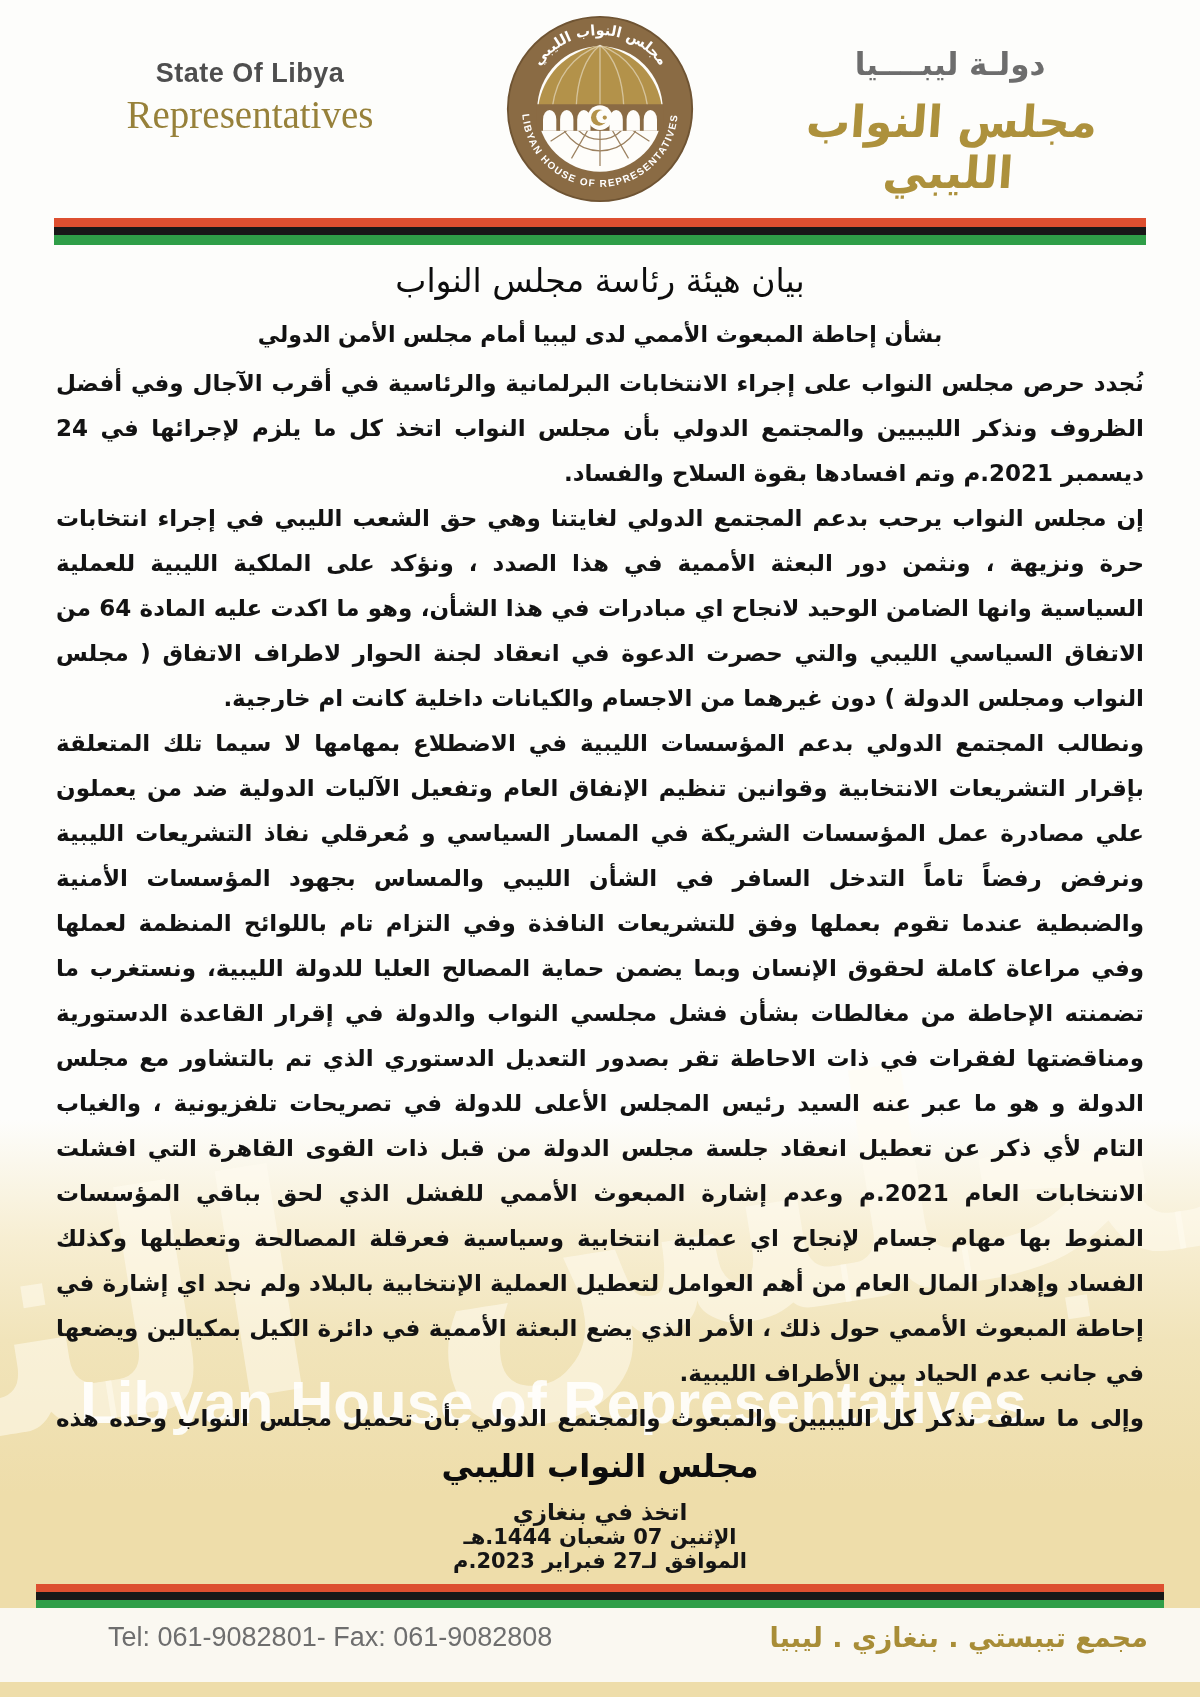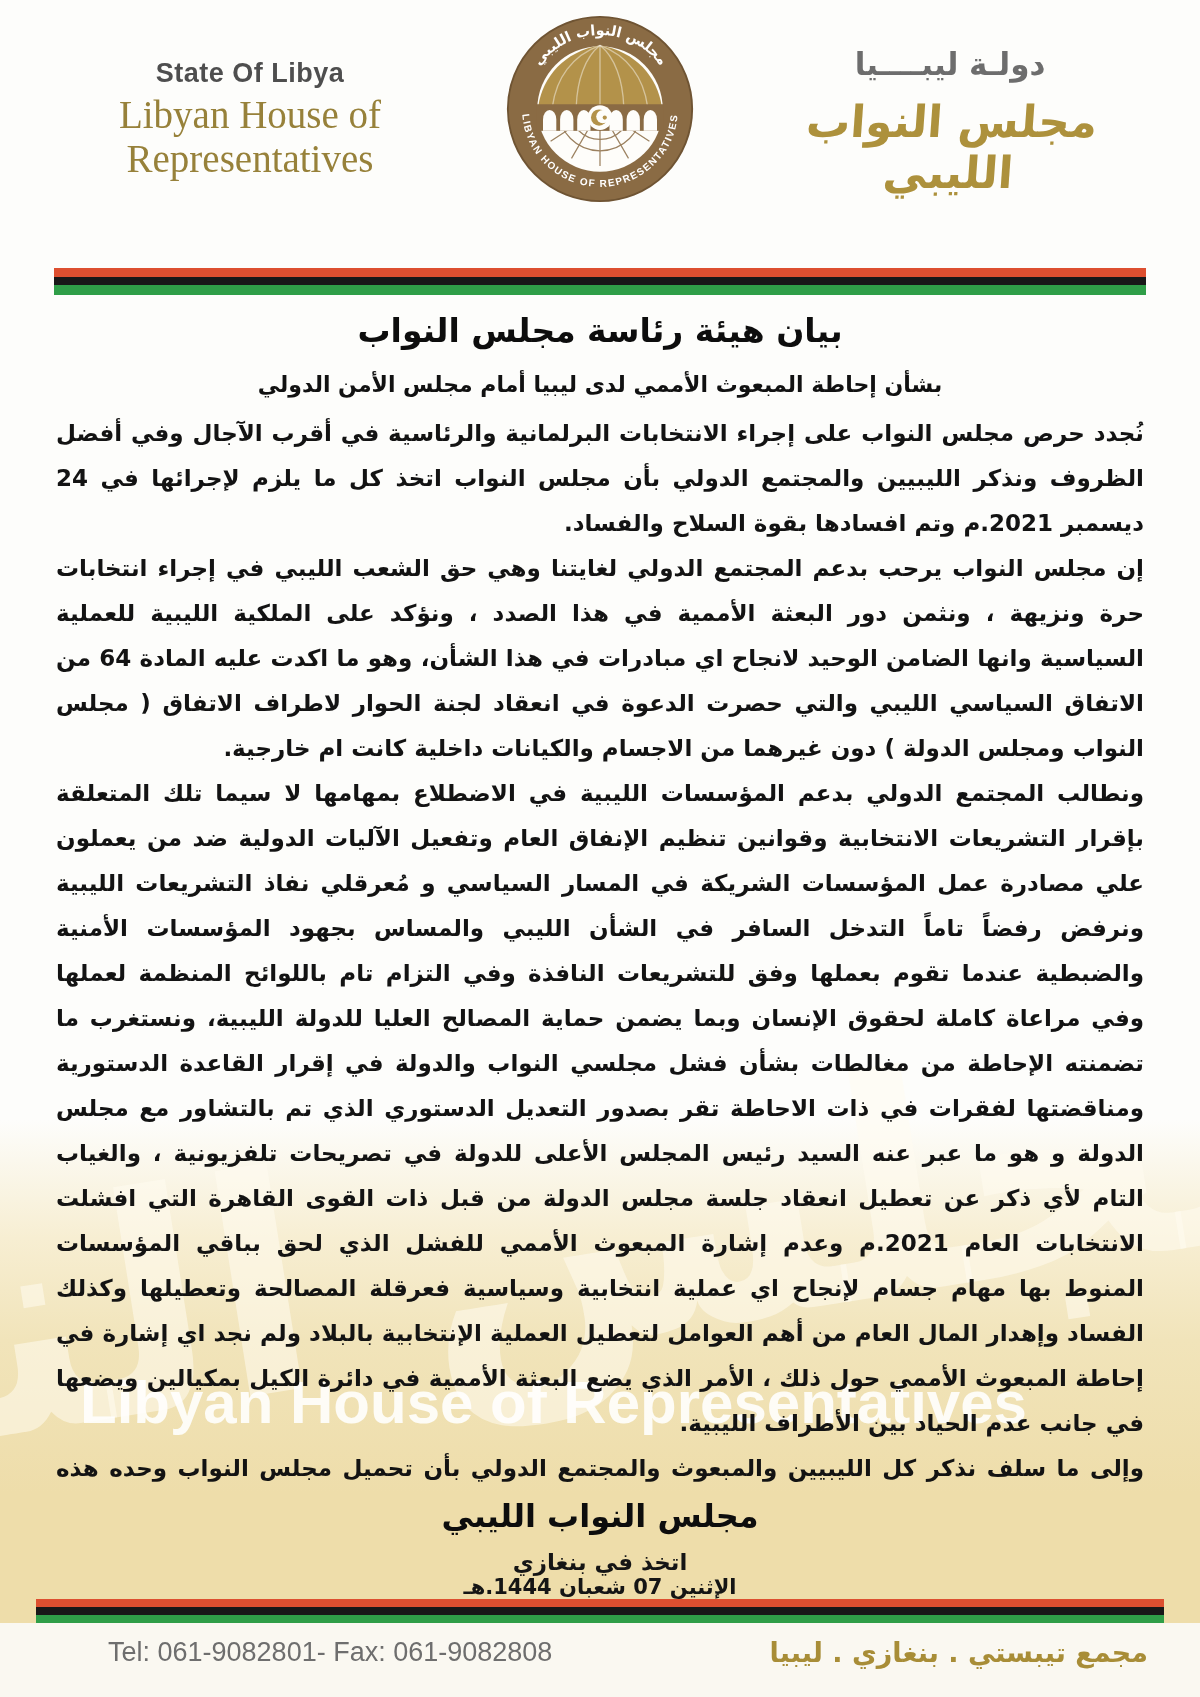--- a/index.html
+++ b/index.html
@@ -34,21 +34,21 @@
     font-size:60px; font-weight:bold;
     color:rgba(255,255,255,0.88);
     white-space:nowrap;
     z-index:0;
     pointer-events:none;
   }
   .content { position:relative; z-index:1; }
   
   .header {
     display:flex; align-items:flex-start; justify-content:space-between;
-    padding:18px 50px 0 50px; height:268px;
+    padding:18px 50px 0 50px; height:218px;
   }
   .hdr-left { width:400px; text-align:center; padding-top:40px; }
   .state-en {
     font-family:"Liberation Sans", sans-serif;
     font-size:27px; font-weight:bold; color:#4e4e4e; letter-spacing:0.5px;
   }
   .org-en {
     font-family:"Liberation Serif", serif;
     font-size:39px; color:#97813a; line-height:1.12; margin-top:4px;
   }
@@ -61,21 +61,21 @@
   }
   
   .bar { width:1092px; margin:0 auto; }
   .bar .r { height:9px;  background:#dd4f30; }
   .bar .k { height:8px;  background:#181818; }
   .bar .g { height:10px; background:#2f9e48; }
   .bar.thin .r,.bar.thin .k,.bar.thin .g { height:8px; }
   
   .title {
     text-align:center; direction:rtl;
-    font-size:33px; font-weight:bold; color:#0d0d0d;
+    font-size:33px; font-weight:normal; color:#0d0d0d;
     margin-top:16px;
   }
   .subtitle {
     text-align:center; direction:rtl;
     font-size:22px; font-weight:bold; color:#111;
     margin-top:22px;
   }
   
   .body-wrap {
     height:1094px; overflow:hidden;
@@ -95,21 +95,21 @@
   .issued { text-align:center; direction:rtl; margin-top:14px; }
   .issued .place { font-size:23px; font-weight:bold; color:#151515; }
   .issued .hijri, .issued .greg {
     font-size:21px; font-weight:bold; color:#151515; 
   }
   .issued .site {
     font-family:Liberation Sans, sans-serif;
     font-size:22px; color:#1c1c1c; margin-top:24px; direction:ltr;
   }
   
-  .footer { position:absolute; left:0; right:0; bottom:0; z-index:1; }
+  .footer { position:absolute; left:0; right:0; bottom:15px; z-index:1; }
   .footer-bg { background:#faf8f1; height:74px; }
   .footer-row {
     display:flex; justify-content:space-between; align-items:center;
     padding:14px 52px 0 108px;
   }
   .tel {
     font-family:"Liberation Sans", sans-serif;
     font-size:27px; color:#6e6e6e;
   }
   .addr-ar {
@@ -124,21 +124,20 @@
   <div class="wm-callig">مجلس النواب الليبي</div>
   <div class="wm-latin">Libyan House of Representatives</div>
 
   <div class="content">
 
     <div class="header">
 
       <div class="hdr-left">
         <div class="state-en">State Of Libya</div>
         <div class="org-en">
-          <div>Libyan House of</div>
           <div>Representatives</div>
         </div>
       </div>
 
       <div class="hdr-logo">
         <svg viewBox="0 0 200 200" width="190" height="190">
 
           <circle cx="100" cy="100" r="97" fill="#8a6b44"></circle>
           <circle cx="100" cy="100" r="97" fill="none" stroke="#6f5433" stroke-width="2"></circle>
           <circle cx="100" cy="100" r="66" fill="#fefdfa"></circle>

